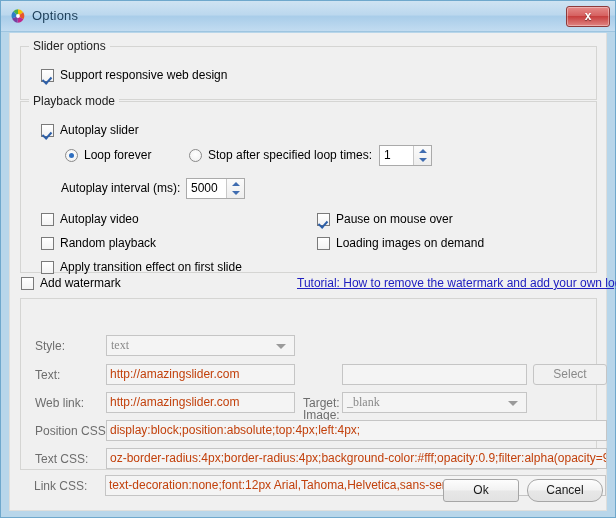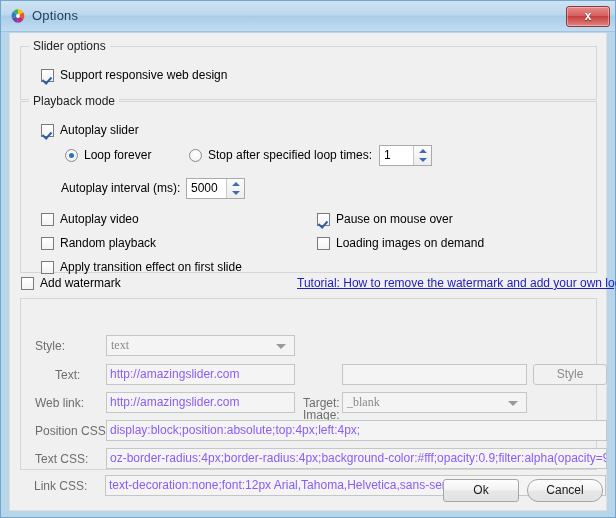--- a/index.html
+++ b/index.html
@@ -181,21 +181,21 @@
     color: #000000;
     padding: 0 3px;
     line-height: 19px;
     white-space: nowrap;
     overflow: hidden;
     cursor: text;
   }
   .tin.dim {
     border-color: #c5c5c5;
     background: #f4f4f4;
-    color: #8b5cf6;
+    color: #c2410c;
   }
 
   
   .spin {
     position: absolute;
     box-sizing: border-box;
     border: 1px solid #aaaaaa;
     background: #ffffff;
   }
   .spin .val {
@@ -397,26 +397,26 @@
     <span class="link" style="left:287px; top:243px;">Tutorial: How to remove the watermark and add your own logo</span>
 
     <div class="wmpanel" style="left:10px; top:265px; width:577px; height:172px;">
 
       <span class="lab dim" style="left:14px; top:40px;">Style:</span>
       <div class="combo" style="left:85px; top:36px; width:189px; height:21px;">
         <span class="cval">text</span>
         <span class="arr"></span>
       </div>
 
-      <span class="lab dim" style="left:14px; top:69px;margin-left:20px;">Text:</span>
+      <span class="lab dim" style="left:14px; top:69px;">Text:</span>
       <div class="tin dim" style="left:85px; top:65px; width:189px; height:21px;">http://amazingslider.com</div>
 
       <span class="lab dim" style="left:282px; top:69px;margin-top:40px;">Image:</span>
       <div class="tin dim" style="left:321px; top:65px; width:185px; height:21px;"></div>
-      <div class="btn dim" style="left:512px; top:65px; width:74px; height:21px; line-height:19px;">Style</div>
+      <div class="btn dim" style="left:512px; top:65px; width:74px; height:21px; line-height:19px;">Select</div>
 
       <span class="lab dim" style="left:14px; top:97px;">Web link:</span>
       <div class="tin dim" style="left:85px; top:93px; width:189px; height:21px;">http://amazingslider.com</div>
 
       <span class="lab dim" style="left:282px; top:97px;">Target:</span>
       <div class="combo" style="left:321px; top:93px; width:185px; height:21px;">
         <span class="cval">_blank</span>
         <span class="arr"></span>
       </div>
 

